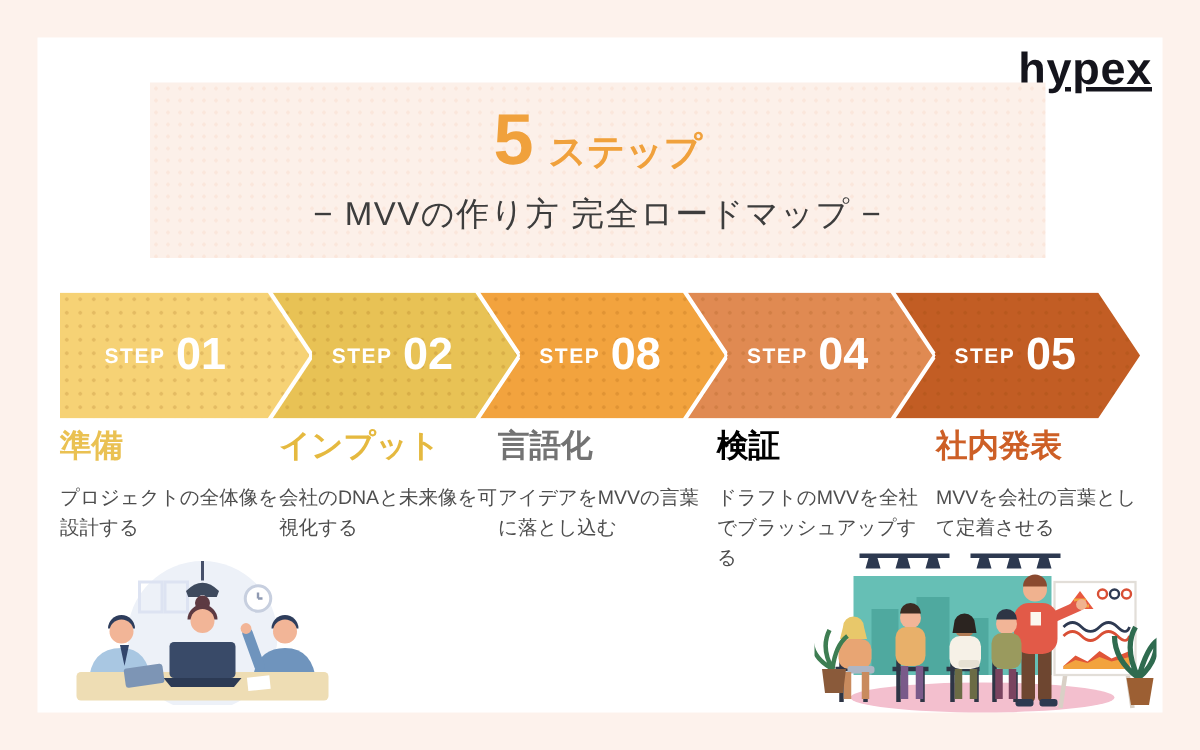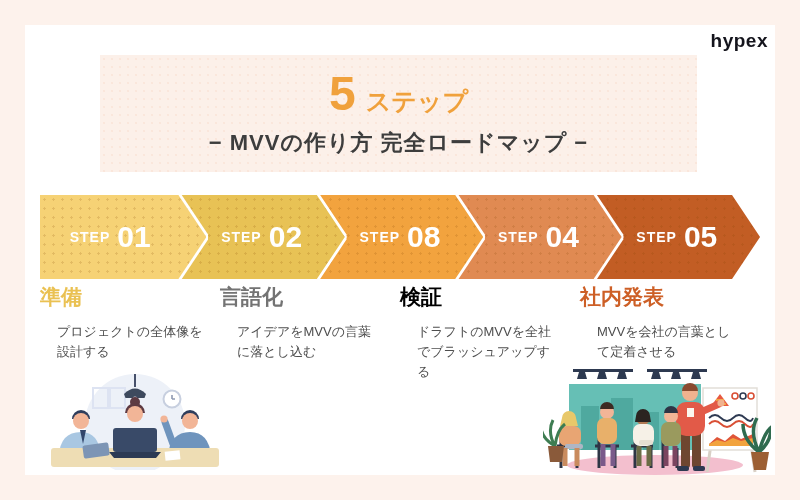--- a/index.html
+++ b/index.html
@@ -6,34 +6,34 @@
   body{
     width:800px;height:500px;overflow:hidden;
     font-family:"Liberation Sans","DejaVu Sans",sans-serif;
     background:#fdf2ec;
   }
   .canvas{position:relative;width:800px;height:500px;background:#fdf2ec;}
   .card{position:absolute;left:25px;top:25px;width:750px;height:450px;background:#ffffff;}
 
   .logo{
     position:absolute;top:30px;right:32px;
-    font-size:19px;font-weight:bold;color:#14141c;letter-spacing:.5px;
+    font-size:30px;font-weight:bold;color:#14141c;letter-spacing:.5px;text-decoration:underline;
   }
 
   .header-band{
     position:absolute;left:100px;top:55px;width:597px;height:117px;
     background-color:#fcf0e9;
     background-image:radial-gradient(rgba(240,160,120,.12) 1px,transparent 1.4px);
     background-size:8px 8px;
     display:flex;flex-direction:column;align-items:center;justify-content:center;
   }
   .header-title{display:flex;align-items:baseline;gap:10px;color:#f0a13c;}
   .header-title .big-number{font-size:48px;font-weight:bold;line-height:1;}
   .header-title .big-suffix{font-size:25px;font-weight:bold;}
-  .header-subtitle{margin-top:10px;font-size:22px;font-weight:bold;color:#3d3d3d;letter-spacing:1px;}
+  .header-subtitle{margin-top:10px;font-size:22px;font-weight:normal;color:#3d3d3d;letter-spacing:1px;}
 
   .steps-row{
     position:absolute;left:40px;top:195px;width:720px;height:84px;
     display:flex;
   }
   .arrow-wrap{
     position:relative;flex:1 1 0;height:100%;
     filter:drop-shadow(2px 0 0 #fff) drop-shadow(-2px 0 0 #fff)
            drop-shadow(0 2px 0 #fff) drop-shadow(0 -2px 0 #fff);
   }
@@ -115,20 +115,24 @@
         <span class="step-word">STEP</span>
         <span class="step-num">05</span>
       </div>
     </div>
   </div>
 
   <div class="labels-row">
     <div class="step-col">
       <div class="step-title" style="color: rgb(234, 193, 82);">準備</div>
       <p class="step-desc">プロジェクトの全体像を設計する</p>
+    </div>
+    <div class="step-col">
+      <div class="step-title" style="color: rgb(229, 185, 63);">インプット</div>
+      <p class="step-desc">会社のDNAと未来像を可視化する</p>
     </div>
     <div class="step-col">
       <div class="step-title" style="color: #737373;">言語化</div>
       <p class="step-desc">アイデアをMVVの言葉に落とし込む</p>
     </div>
     <div class="step-col">
       <div class="step-title" style="color: #000000;">検証</div>
       <p class="step-desc">ドラフトのMVVを全社でブラッシュアップする</p>
     </div>
     <div class="step-col">

